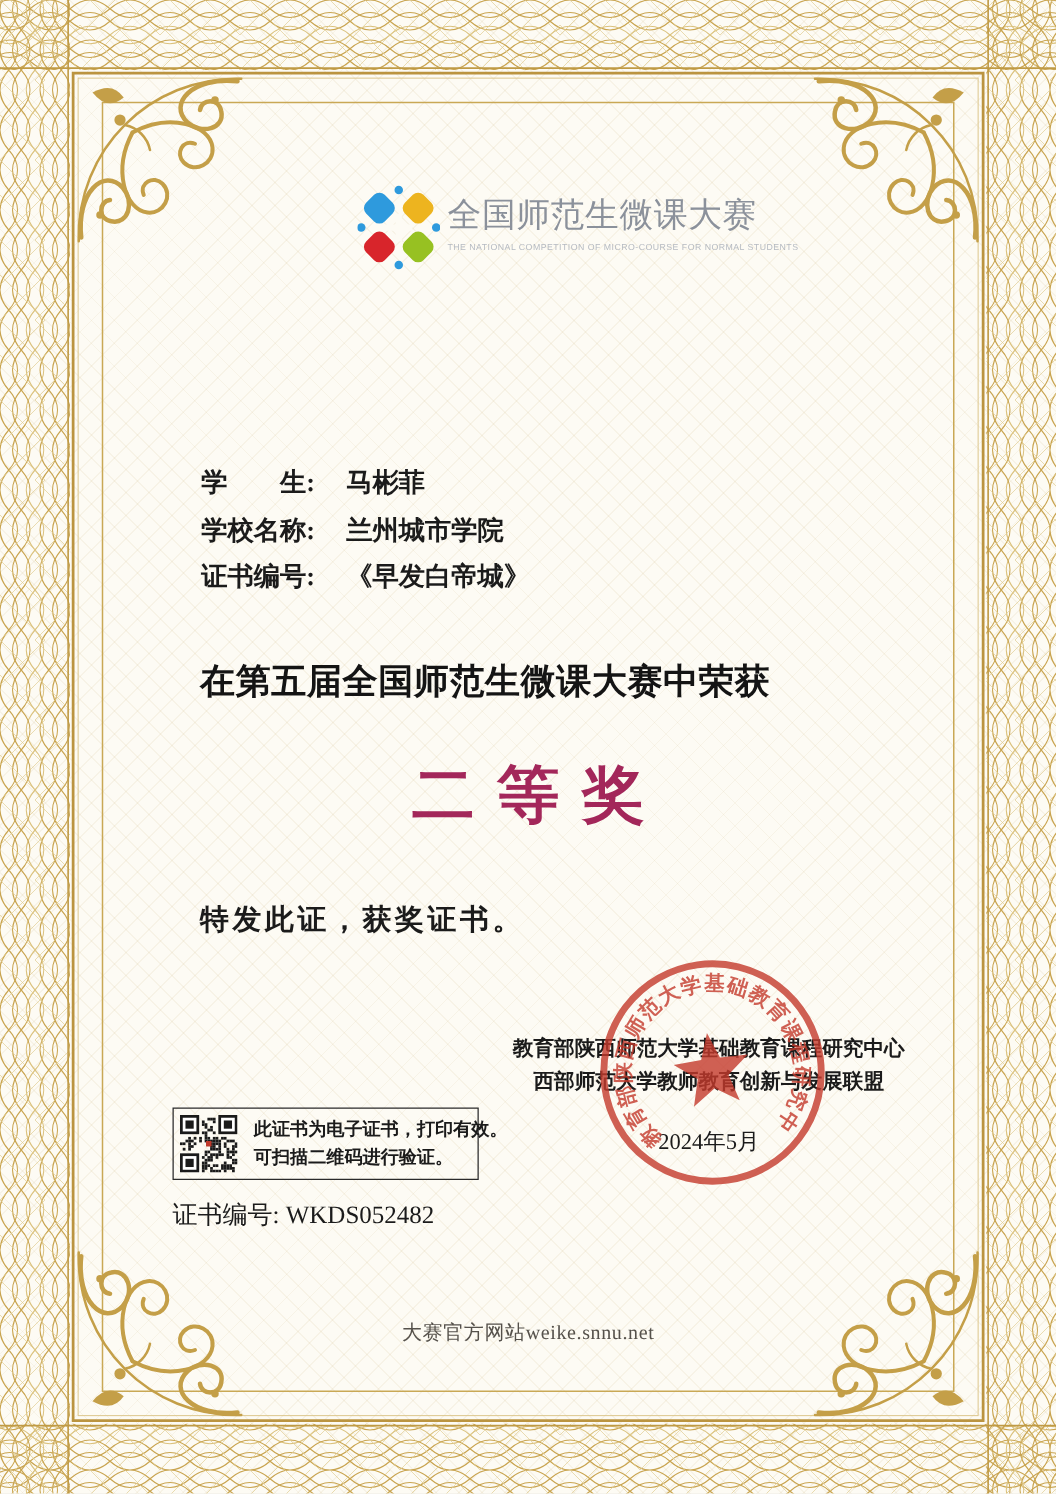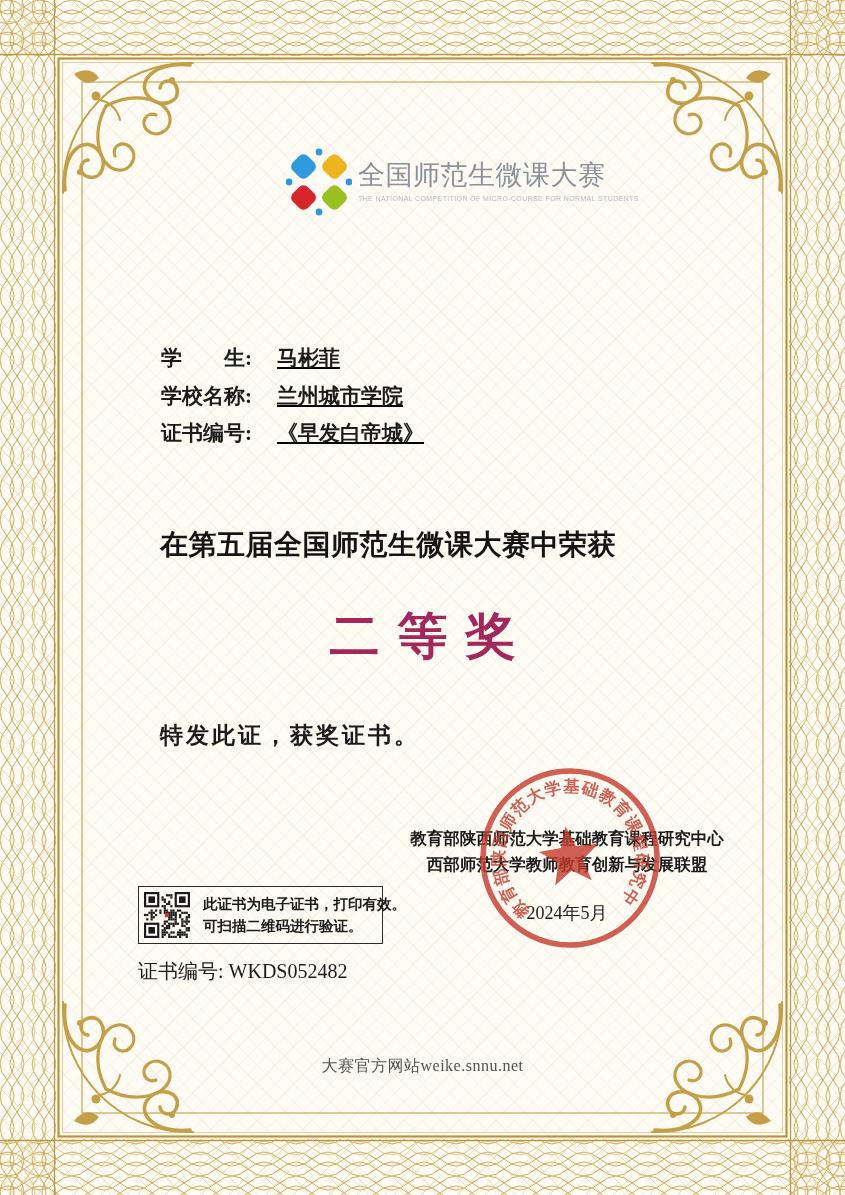--- a/index.html
+++ b/index.html
@@ -15,31 +15,31 @@
       #fdfbf4;
   }
   .frame{position:absolute;left:0;top:0;z-index:1;pointer-events:none;}
   .abs{position:absolute;z-index:3;}
 
   
   .logo-row{left:286px;top:146px;display:flex;align-items:center;}
   .logo-icon{width:66px;height:70px;flex:0 0 auto;}
   .logo-text{margin-left:6px;}
   .logo-cn{font-size:27px;color:#8b919b;letter-spacing:0.5px;line-height:1.15;
-           font-family:Liberation Serif, serif;}
+           font-family:Liberation Mono, monospace;}
   .logo-en{font-size:7px;color:#b5bac1;letter-spacing:0.38px;margin-top:3px;
            font-family:"Liberation Sans","DejaVu Sans",sans-serif;}
 
   
   .title{left:0;top:216px;width:100%;margin:0;text-align:center;
          font-size:74px;font-weight:bold;color:#a3275a;
          letter-spacing:26px;text-indent:26px;line-height:1.1;}
 
   
-  .fields{left:161px;top:340px;text-decoration:underline;}
+  .fields{left:161px;top:368px;}
   .field{height:37.5px;line-height:37.5px;font-size:21px;font-weight:bold;color:#1b1b1b;}
   .flabel{display:inline-block;min-width:104px;}
   .fvalue{margin-left:12px;}
 
   .statement{left:160px;top:526px;font-size:28px;font-weight:bold;color:#141414;letter-spacing:0.5px;}
   .award{left:0;top:603px;width:100%;text-align:center;
          font-size:50px;font-weight:bold;color:#a3275a;letter-spacing:18px;text-indent:18px;}
   .closing{left:160px;top:720px;font-size:23px;font-weight:bold;color:#1b1b1b;letter-spacing:3px;}
 
   

